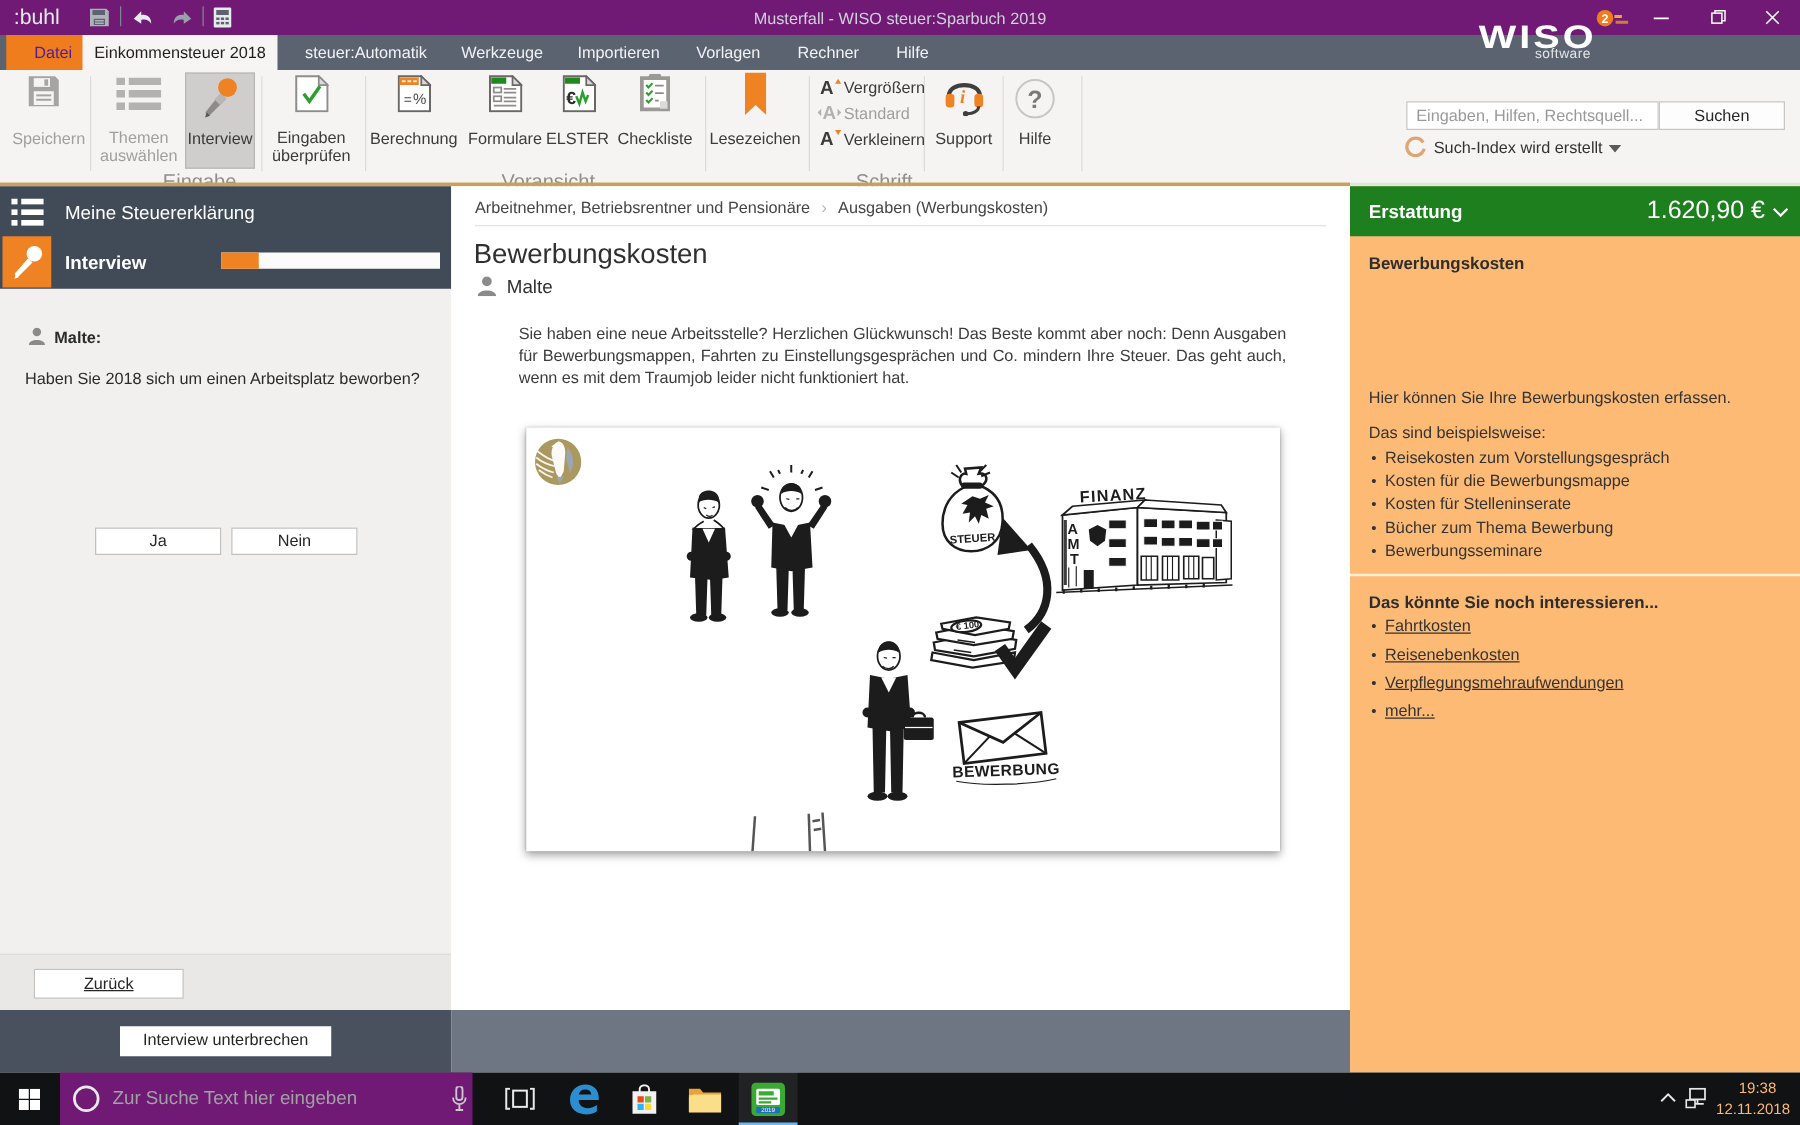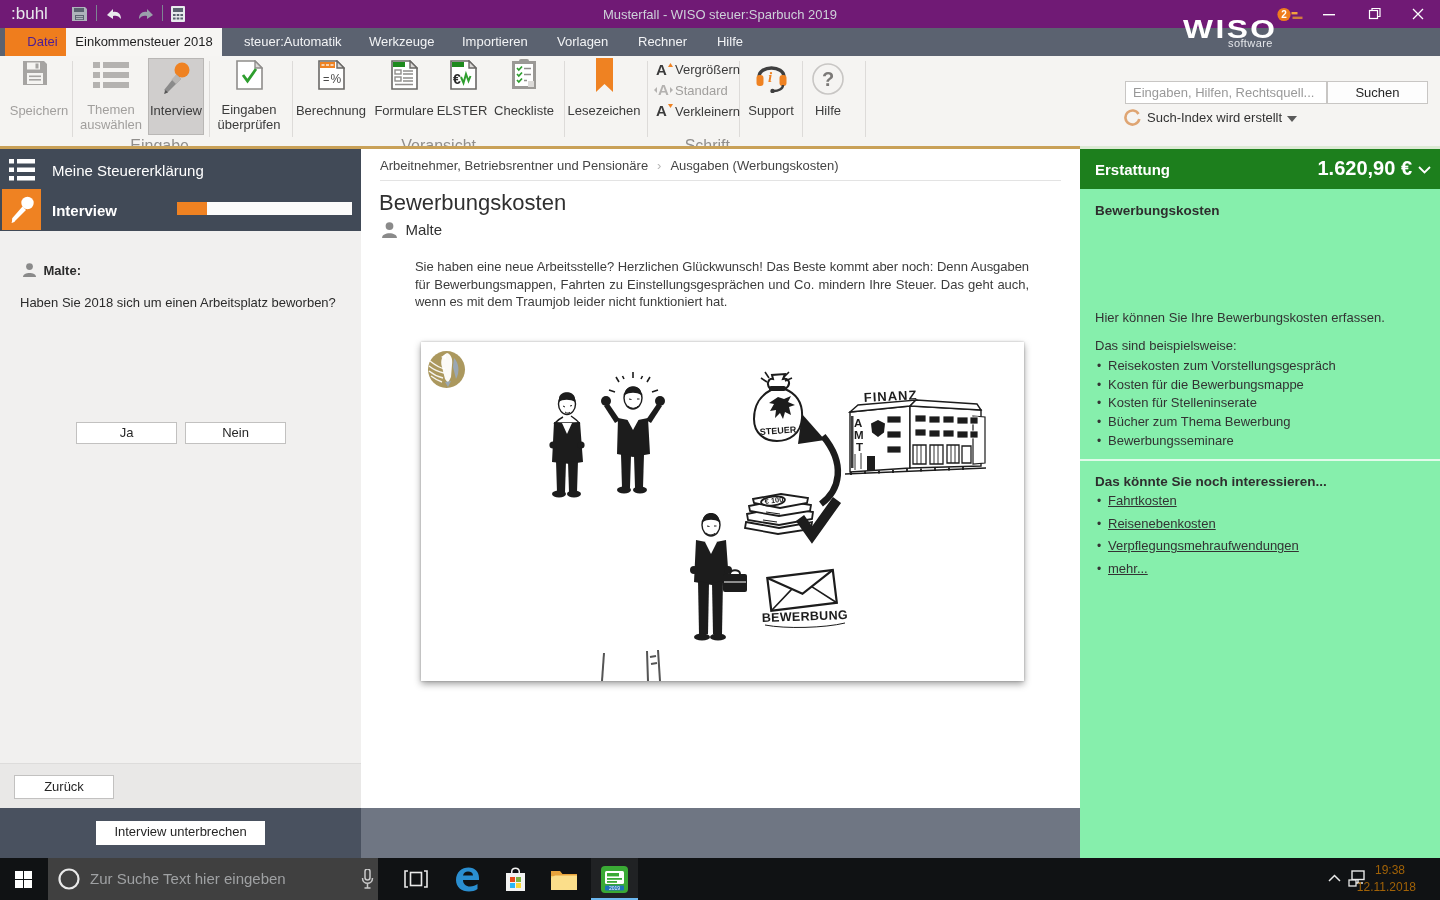--- a/index.html
+++ b/index.html
@@ -29,52 +29,52 @@
 #lh2{position:absolute;left:52px;top:41px;height:41px;line-height:41px;color:#fff;font-size:15px;font-weight:bold;}
 #micbox{position:absolute;left:2px;top:40px;width:39px;height:41px;background:#ef8222;}
 #pbar{position:absolute;left:177px;top:53px;width:175px;height:13px;background:#fbfbfa;}
 #pbarfill{position:absolute;left:0;top:0;width:30px;height:13px;background:#ef8222;}
 #malte-row{position:absolute;left:23px;top:112px;}
 #question{position:absolute;left:20px;top:146px;width:340px;font-size:13px;color:#2b2b2b;white-space:nowrap;}
 .btn{position:absolute;background:#fff;border:1px solid #c2c1c0;font-size:13px;color:#262626;text-align:center;font-family:"Liberation Sans",sans-serif;}
 #btn-ja{left:76px;top:273px;width:101px;height:22px;line-height:20px;}
 #btn-nein{left:185px;top:273px;width:101px;height:22px;line-height:20px;}
 #zstrip{position:absolute;left:0;top:614px;width:361px;height:45px;background:#e9e8e7;border-top:1px solid #dddcdb;}
-#btn-zurueck{left:14px;top:11px;width:100px;height:24px;line-height:22px;}
+#btn-zurueck{left:27px;top:11px;width:120px;height:24px;line-height:22px;text-decoration:underline;}
 #lstrip{position:absolute;left:0;top:659px;width:361px;height:50px;background:#49515f;}
 #btn-iu{left:96px;top:13px;width:169px;height:24px;line-height:22px;border:none;}
 
 #center{position:absolute;left:361px;top:149px;width:719px;height:659px;background:#fff;}
 #breadcrumb{position:absolute;left:19px;top:9px;font-size:13px;color:#454545;}
 #breadcrumb .sep{color:#b5b5b5;padding:0 9px;}
 #chr{position:absolute;left:19px;top:31px;width:681px;height:1px;background:#e3e3e3;}
 #h1{position:absolute;left:18px;top:41px;font-size:22px;color:#303030;}
 #malterow2{position:absolute;left:21px;top:72px;}
 #cpara{position:absolute;left:54px;top:109px;width:614px;font-size:13px;line-height:17.5px;color:#3c3c3c;text-align:justify;letter-spacing:-0.05px;}
 #canvas{position:absolute;left:60px;top:193px;width:603px;height:339px;background:#fff;box-shadow:0 3px 7px rgba(0,0,0,0.38),0 0 2px rgba(0,0,0,0.25);}
 #cstrip{position:absolute;left:361px;top:808px;width:719px;height:50px;background:#6f7683;}
 
-#rpanel{position:absolute;left:1080px;top:149px;width:360px;height:709px;background:#86efac;}
+#rpanel{position:absolute;left:1080px;top:149px;width:360px;height:709px;background:#fdba74;}
 #rhead{position:absolute;left:0;top:0;width:360px;height:40px;background:#1d7f1d;}
 #rhead .t{position:absolute;left:15px;top:12px;color:#fff;font-size:15px;font-weight:bold;}
-#rhead .v{position:absolute;right:28px;top:8px;color:#fff;font-size:20px;font-weight:bold;}
+#rhead .v{position:absolute;right:28px;top:8px;color:#fff;font-size:20px;font-weight:normal;}
 .rblk{position:absolute;left:15px;width:332px;color:#333;font-size:13px;}
 .rblk.b{font-weight:bold;color:#2e2e2e;font-size:13.5px;}
 .rp{line-height:16.7px;text-align:justify;}
 #rul li,#rlinks li{list-style:none;padding-left:13px;position:relative;}
 #rul li:before,#rlinks li:before{content:"\2022";position:absolute;left:2px;font-size:12px;}
 #rul li{line-height:18.7px;}
 #rdiv{position:absolute;left:0px;top:310px;width:360px;height:2px;background:rgba(255,255,255,0.75);}
 #rlinks li{line-height:22.5px;}
 #rlinks a{color:#333;text-decoration:underline;}
 
 #taskbar{position:absolute;left:0;top:858px;width:1440px;height:42px;background:#101214;}
-#tsearch{position:absolute;left:48px;top:0;width:330px;height:42px;background:#404040;}
+#tsearch{position:absolute;left:48px;top:0;width:330px;height:42px;background:#701a75;}
 #tsearch .txt{position:absolute;left:42px;top:12px;font-size:15px;color:#9fa1a3;}
-#clock{position:absolute;right:24px;top:4px;text-align:right;color:#a16207;font-size:12px;line-height:17px;}
+#clock{position:absolute;right:8px;top:4px;text-align:right;color:#fdba74;font-size:12px;line-height:17px;}
 </style></head><body>
 <div id="app">
 
 <div id="titlebar">
   <div id="buhl">:buhl</div>
   <svg class="abs" style="left:71px;top:6px" width="17" height="16" viewBox="0 0 17 16">
         <path d="M1 1h13l2 2v12H1z" fill="#aeb3bb"></path>
         <rect x="3" y="2" width="10" height="4" fill="#5b6270"></rect>
         <rect x="4" y="9" width="9" height="5" fill="#5b6270"></rect>
         <rect x="5" y="10" width="7" height="1.2" fill="#aeb3bb"></rect>

